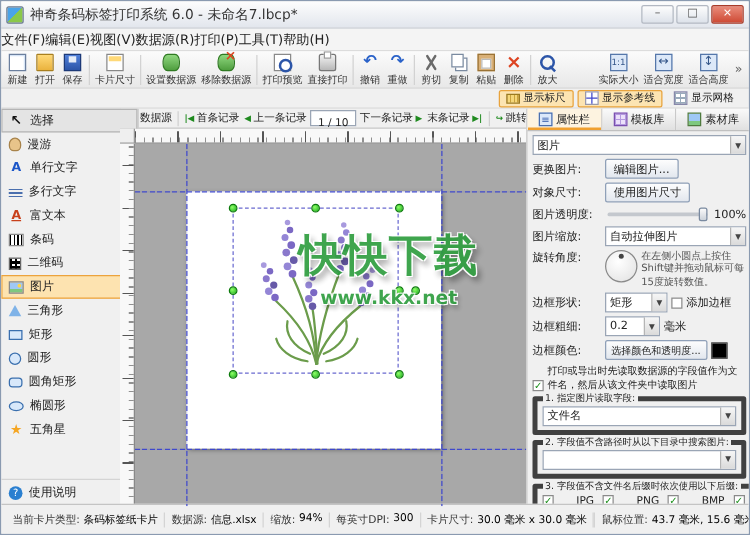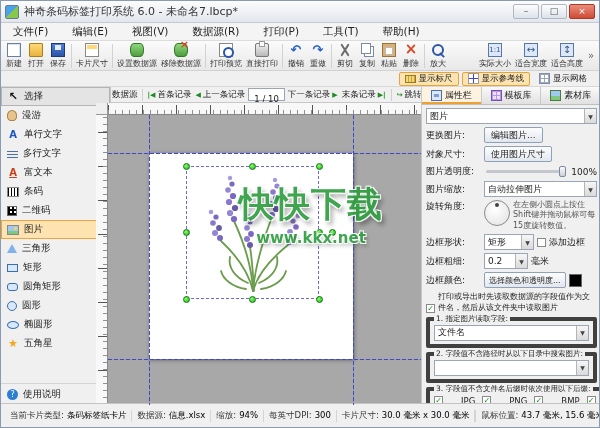--- a/index.html
+++ b/index.html
@@ -9,21 +9,21 @@
 
 .titlebar{position:absolute;left:0;top:0;right:0;height:22px;background:linear-gradient(#fdfdfd,#e2e6ed);border-bottom:1px solid #c6cad2;display:flex;align-items:center;padding:0 4px}
 .app-icon{width:14px;height:14px;border:1px solid #6a7a90;border-radius:2px;background:linear-gradient(135deg,#4aa3e8 0 50%,#8ac84a 50% 100%)}
 .title-text{font-size:11px;color:#333;margin-left:5px;white-space:nowrap}
 .win-btns{margin-left:auto;display:flex;gap:2px}
 .win-btn{width:26px;height:15px;border:1px solid #b2b8c2;background:linear-gradient(#fdfdfd,#dde2ea);font-size:9px;line-height:13px;text-align:center;color:#555;border-radius:2px}
 .win-btn.close{color:#fff;background:linear-gradient(#ea8d7c,#ce4a35);border-color:#a83a28}
 
 
 .menubar{position:absolute;left:0;top:22px;right:0;height:18px;background:#f4f4f4;border-bottom:1px solid #dcdcdc;display:flex;align-items:center;font-size:10.5px;color:#222}
-.menu-item{padding:1px 12px}
+.menu-item{padding:1px 0}
 
 
 .toolbar{position:absolute;left:0;top:40px;right:0;height:30px;background:linear-gradient(#fbfbfb,#e8e8e8);border-bottom:1px solid #d2d2d2;display:flex;align-items:center;padding:0 2px;overflow:hidden}
 .tb-item{display:flex;flex-direction:column;align-items:center;justify-content:center;padding:1px 2px;min-width:22px}
 .tb-item .lab{font-size:8px;color:#333;white-space:nowrap;margin-top:1px}
 .tb-sep{width:1px;height:24px;background:#d2d2d2;margin:0 2px;flex:none}
 #toolbar-right{margin-left:auto;display:flex;align-items:center}
 #tb-overflow{font-size:10px;color:#666;padding:0 3px}
 
 
@@ -348,26 +348,26 @@
         </div>
         <div class="tool-item">
           <span class="t t-triangle"></span>
           <span class="tool-lab">三角形</span>
         </div>
         <div class="tool-item">
           <span class="t t-rect"></span>
           <span class="tool-lab">矩形</span>
         </div>
         <div class="tool-item">
+          <span class="t t-circle"></span>
+          <span class="tool-lab">圆形</span>
+        </div>
+        <div class="tool-item">
           <span class="t t-roundrect"></span>
           <span class="tool-lab">圆角矩形</span>
-        </div>
-        <div class="tool-item">
-          <span class="t t-circle"></span>
-          <span class="tool-lab">圆形</span>
         </div>
         <div class="tool-item">
           <span class="t t-ellipse"></span>
           <span class="tool-lab">椭圆形</span>
         </div>
         <div class="tool-item">
           <span class="t t-star"></span>
           <span class="tool-lab">五角星</span>
         </div>
       </div>

